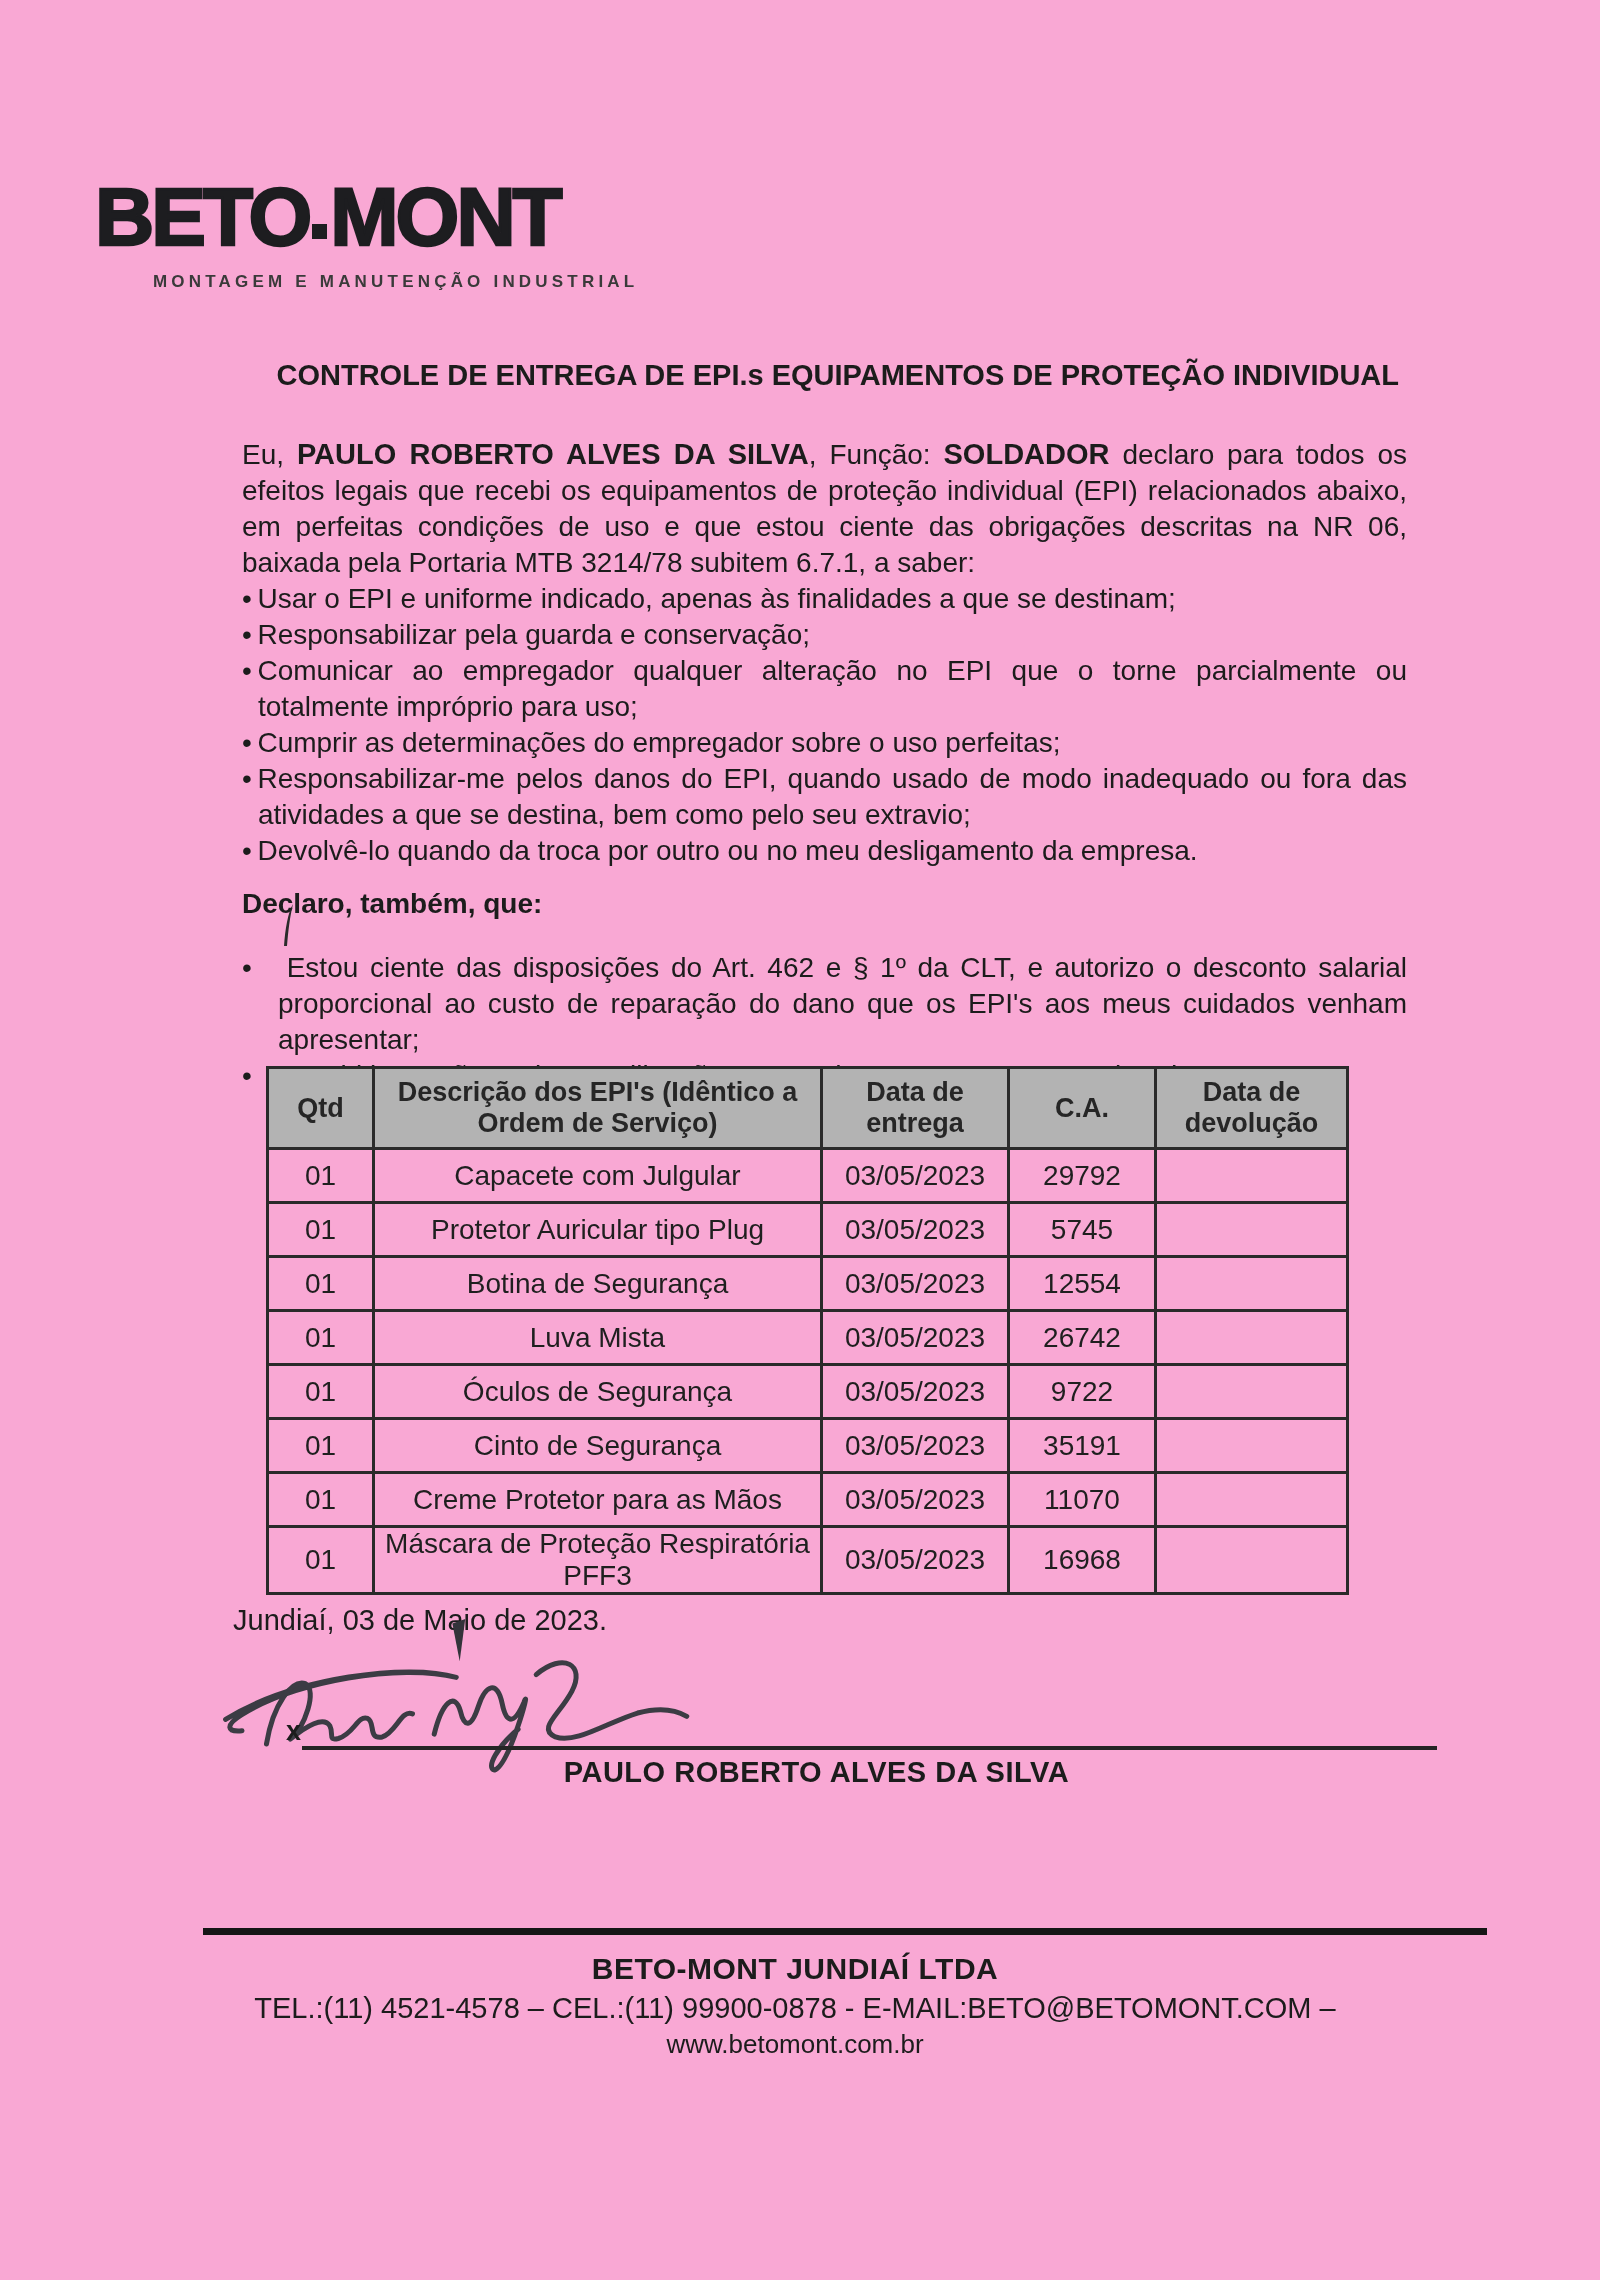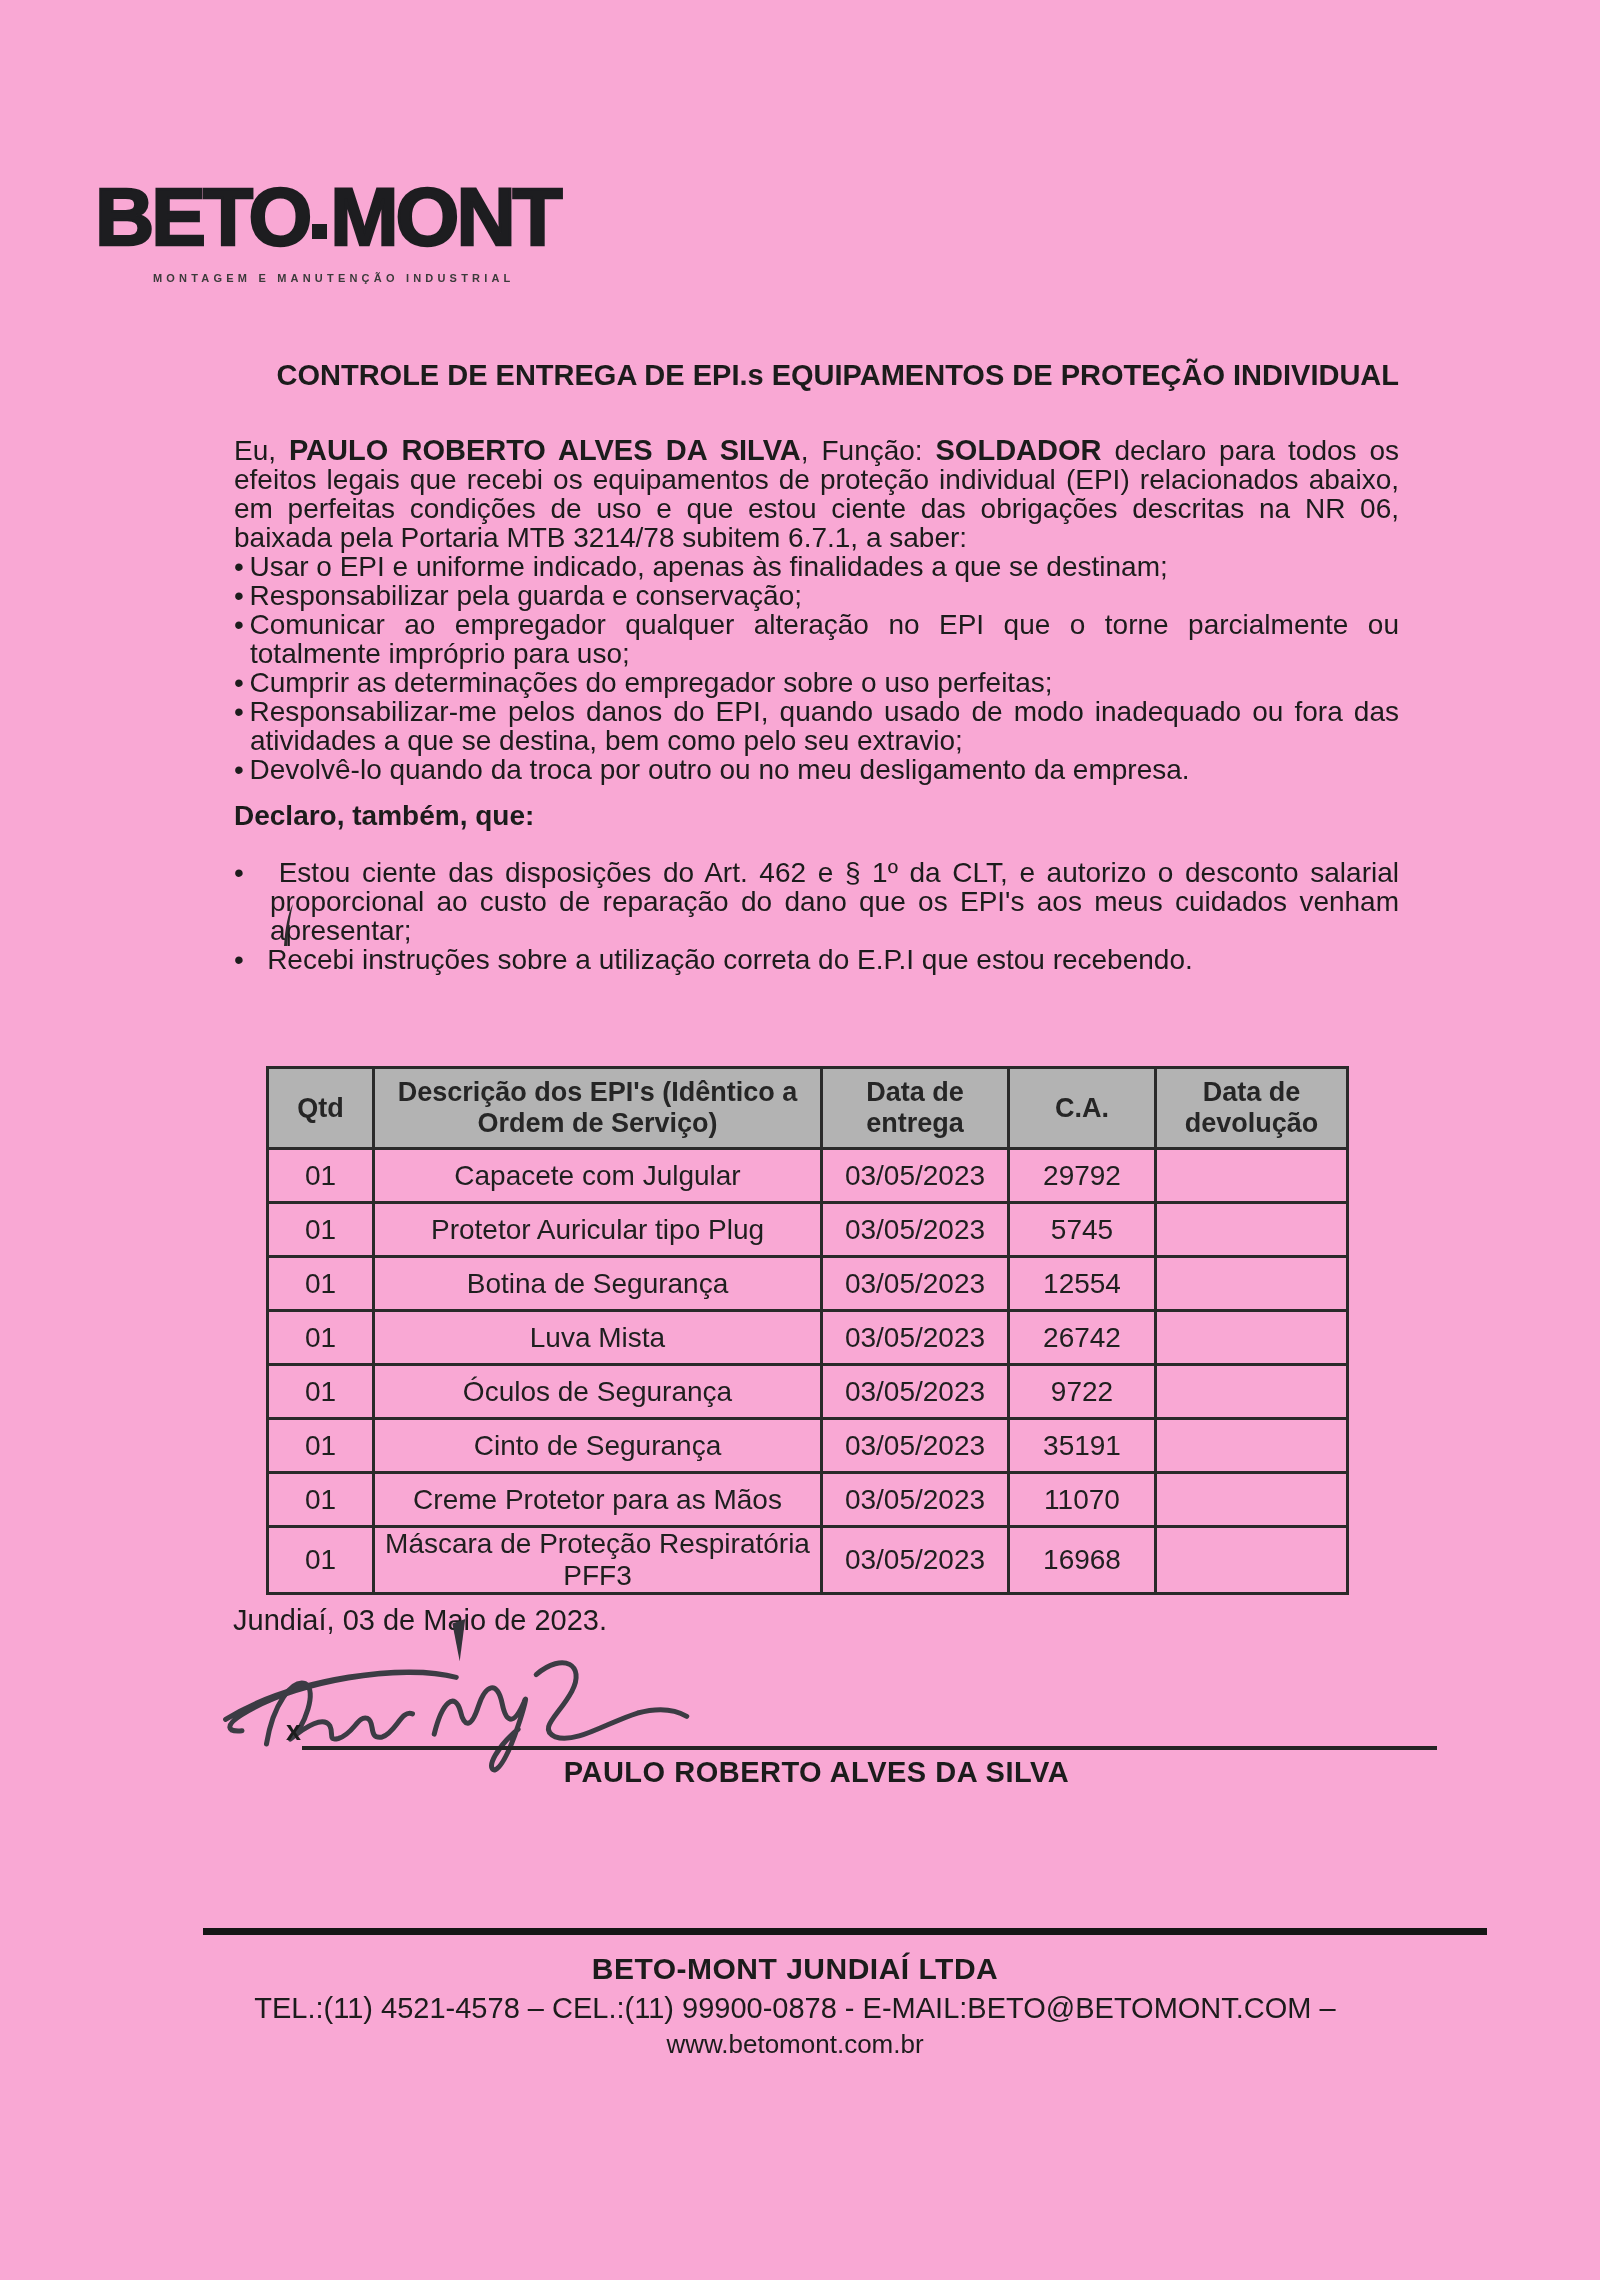--- a/index.html
+++ b/index.html
@@ -16,32 +16,32 @@
   .wordmark{
     font-weight:bold;font-size:82px;letter-spacing:-3px;color:#1d1d20;
     -webkit-text-stroke:2.5px #1d1d20;white-space:nowrap;line-height:1;
   }
   .wordmark .dot{
     display:inline-block;width:15px;height:15px;background:#1d1d20;
     margin:0 3px 6px 3px;-webkit-text-stroke:0;
   }
   .tagline{
     margin-top:14px;margin-left:58px;
-    font-size:11px;font-weight:bold;letter-spacing:4.2px;color:#3a3a3a;
+    font-size:17px;font-weight:bold;letter-spacing:4.2px;color:#3a3a3a;
     white-space:nowrap;
   }
   
   .title{
     position:absolute;left:234px;top:358px;width:1165px;
     text-align:right;font-size:29px;font-weight:bold;line-height:34px;
   }
   
   .content{
-    position:absolute;left:234px;top:436px;width:1165px;
-    font-size:28px;line-height:29px;text-align:justify;
+    position:absolute;left:242px;top:436px;width:1165px;
+    font-size:28px;line-height:36px;text-align:justify;
   }
   .content .b{font-weight:bold;font-size:29px;}
   .bullets1{margin-top:0;}
   .bullet1{padding-left:16px;text-indent:-16px;}
   .bullet1::before{content:"\2022\2009";}
   .declaro-heading{margin-top:17px;font-weight:bold;}
   .bullets2{margin-top:28px;}
   .bullet2{padding-left:36px;text-indent:-36px;}
   .bullet2::before{content:"\2022\a0\a0\a0";}
   

